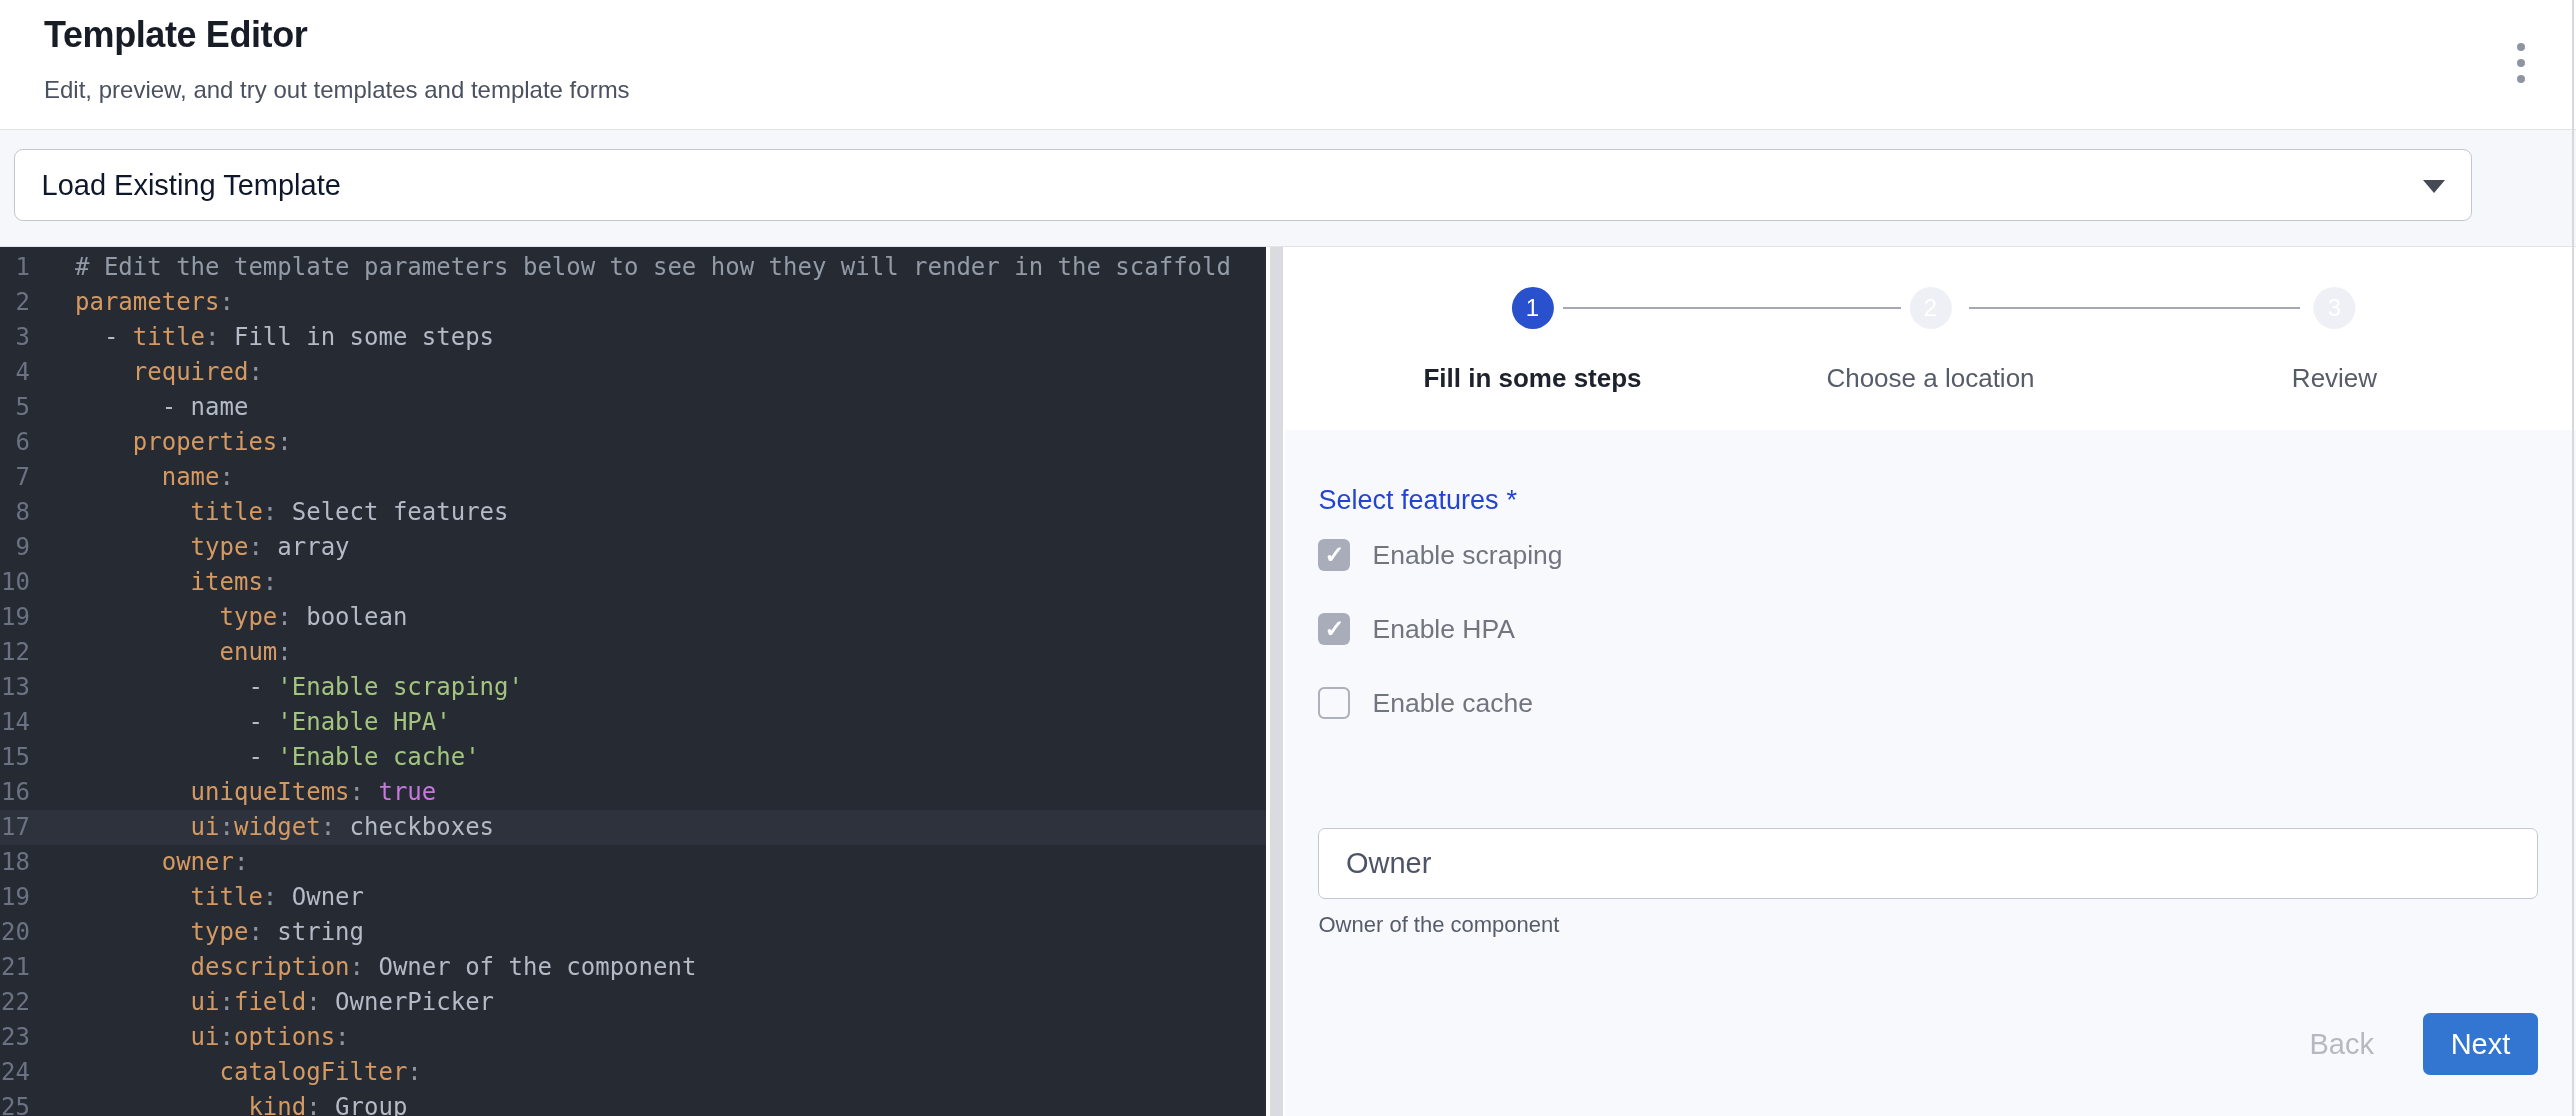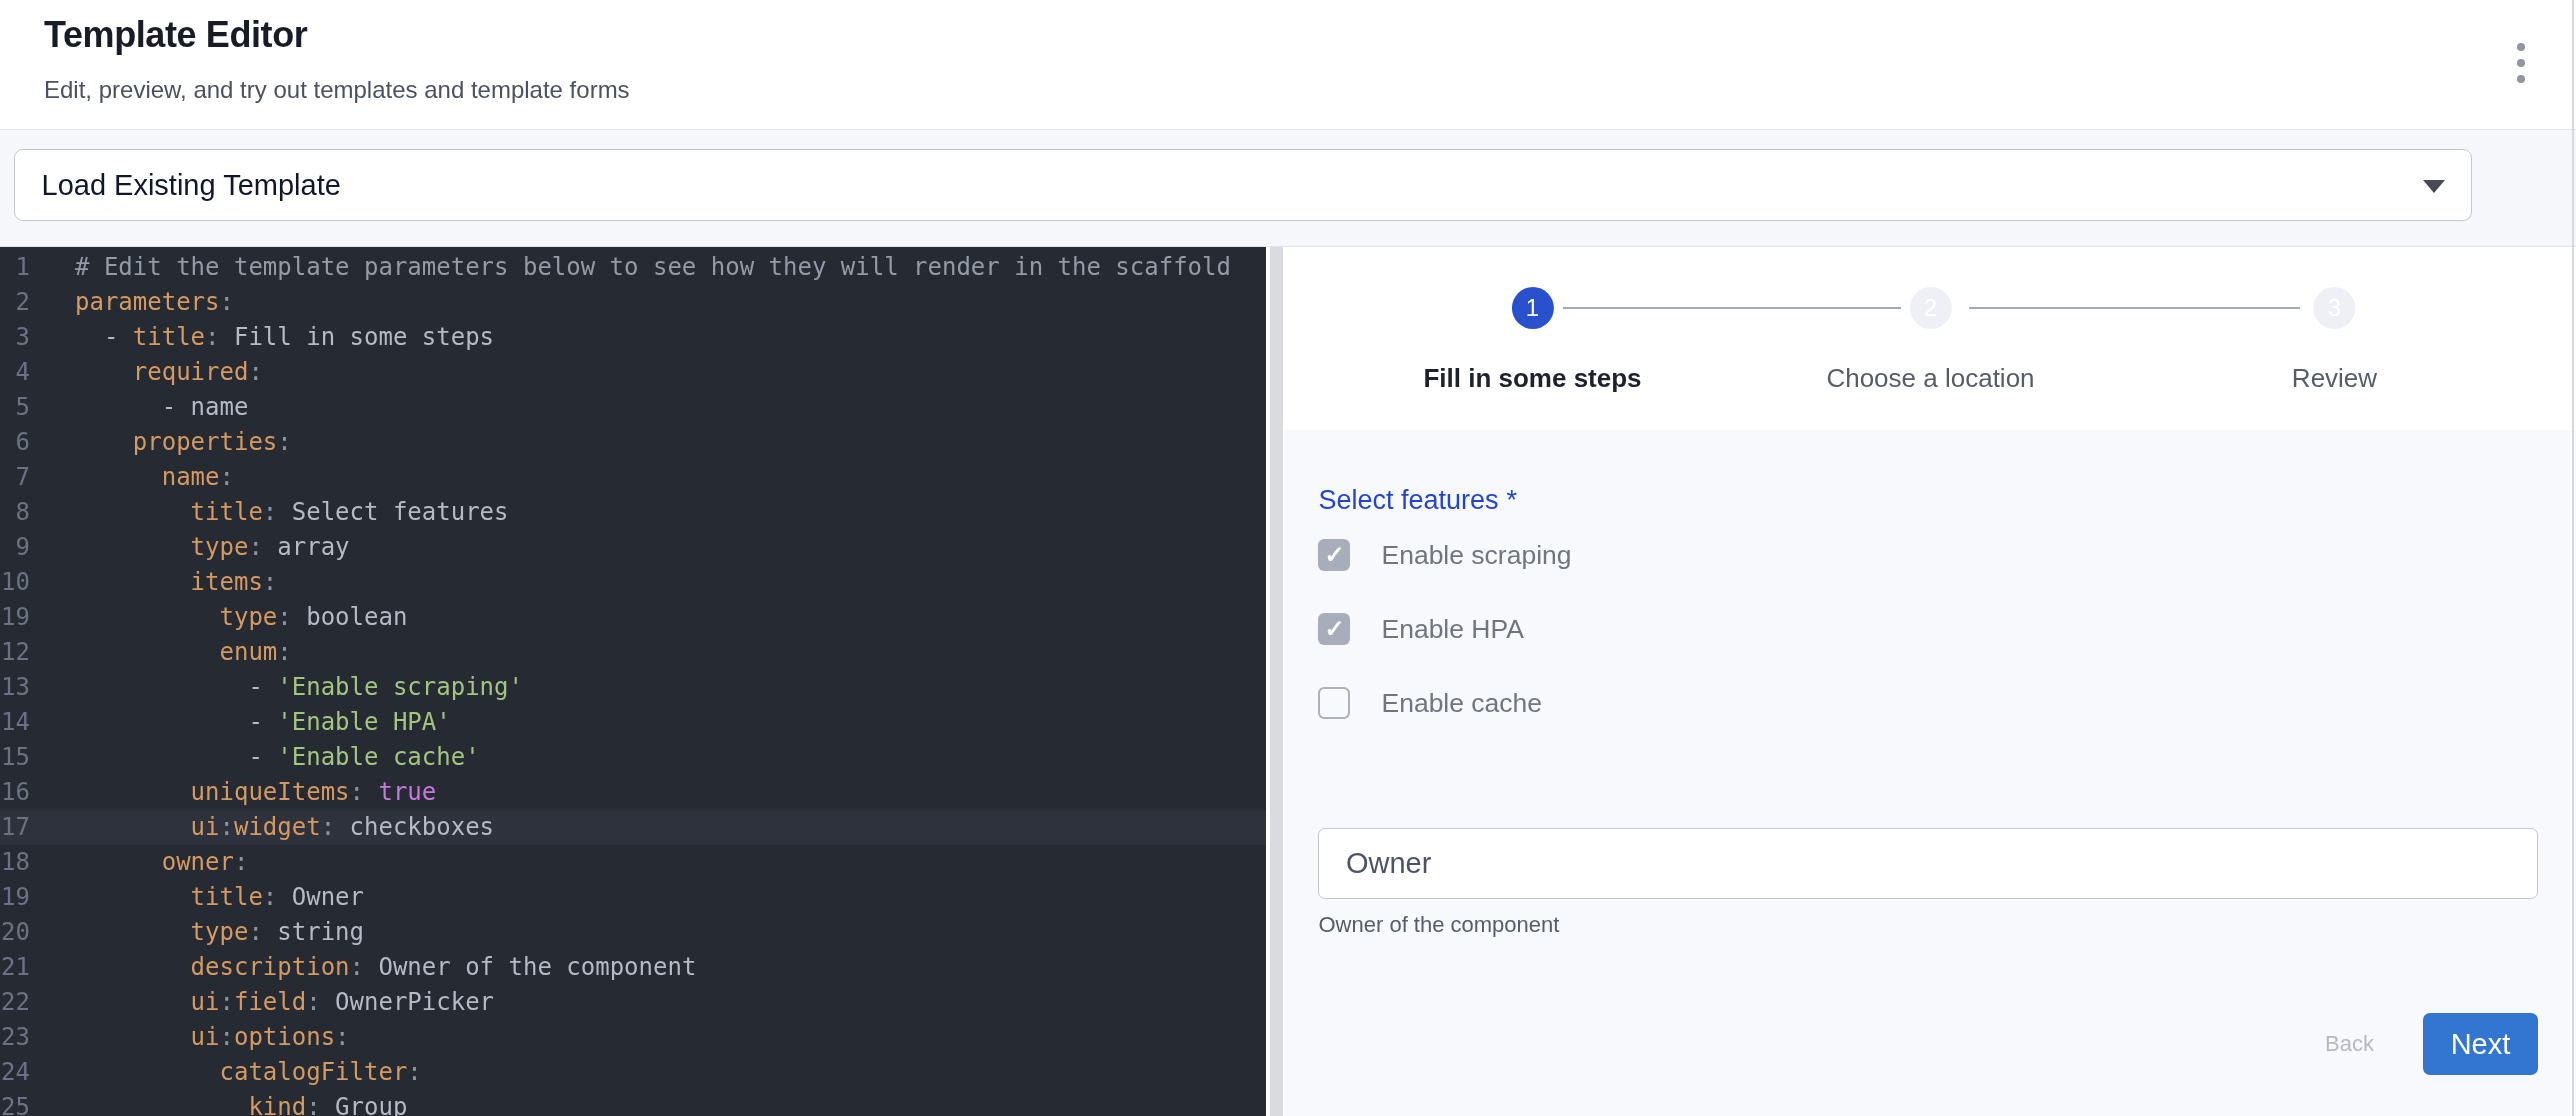--- a/index.html
+++ b/index.html
@@ -62,27 +62,27 @@
   .step.active .slabel{color:#1e222c;font-weight:bold;}
   
   .paper{flex:1;background:#f8f9fc;display:flex;flex-direction:column;padding:0 38px 0 33px;}
   .feat-label{margin-top:55px;font-size:27px;color:var(--label-blue);}
   .feat-label .req{margin-left:8px;}
   .cb-rows{margin-top:23px;}
   .cb-row{display:flex;align-items:center;height:32px;margin-bottom:42px;cursor:pointer;}
   .cb{flex:none;width:32px;height:32px;border-radius:6.2px;display:flex;align-items:center;justify-content:center;}
   .cb.checked{background:#a9adba;color:#ffffff;font-size:24px;font-weight:bold;}
   .cb.unchecked{border:2.7px solid #adb0bd;}
-  .cb-label{margin-left:31px;font-size:26.5px;color:#71757f;}
+  .cb-label{margin-left:22px;font-size:26.5px;color:#71757f;}
   .owner-field{margin-top:67px;height:71px;background:#ffffff;border:1.8px solid #c4c7cf;border-radius:7px;
                display:flex;align-items:center;cursor:text;}
   .owner-field .flabel{padding-left:26.5px;font-size:29px;color:#4e5468;}
   .helper{margin-top:13.3px;font-size:22px;color:#565c6b;}
   .actions{margin-top:auto;padding-bottom:41px;display:flex;justify-content:flex-end;align-items:center;gap:35px;}
-  .back-btn{font-size:22px;color:#b6b9c2;padding:8.8px 14px;background:none;border:none;cursor:default;
+  .back-btn{font-size:29px;color:#b6b9c2;padding:8.8px 14px;background:none;border:none;cursor:default;
             font-family:"Liberation Sans", sans-serif;}
   .next-btn{width:115px;height:62px;background:var(--next-bg);border:none;border-radius:7px;color:#ffffff;
             font-size:29px;display:flex;align-items:center;justify-content:center;cursor:pointer;
             font-family:"Liberation Sans", sans-serif;}
   .right-edge{position:absolute;right:1.8px;top:0;width:1.8px;height:100%;background:#d5d8dd;}
 </style>
 </head>
 <body>
 
 <div class="header">

